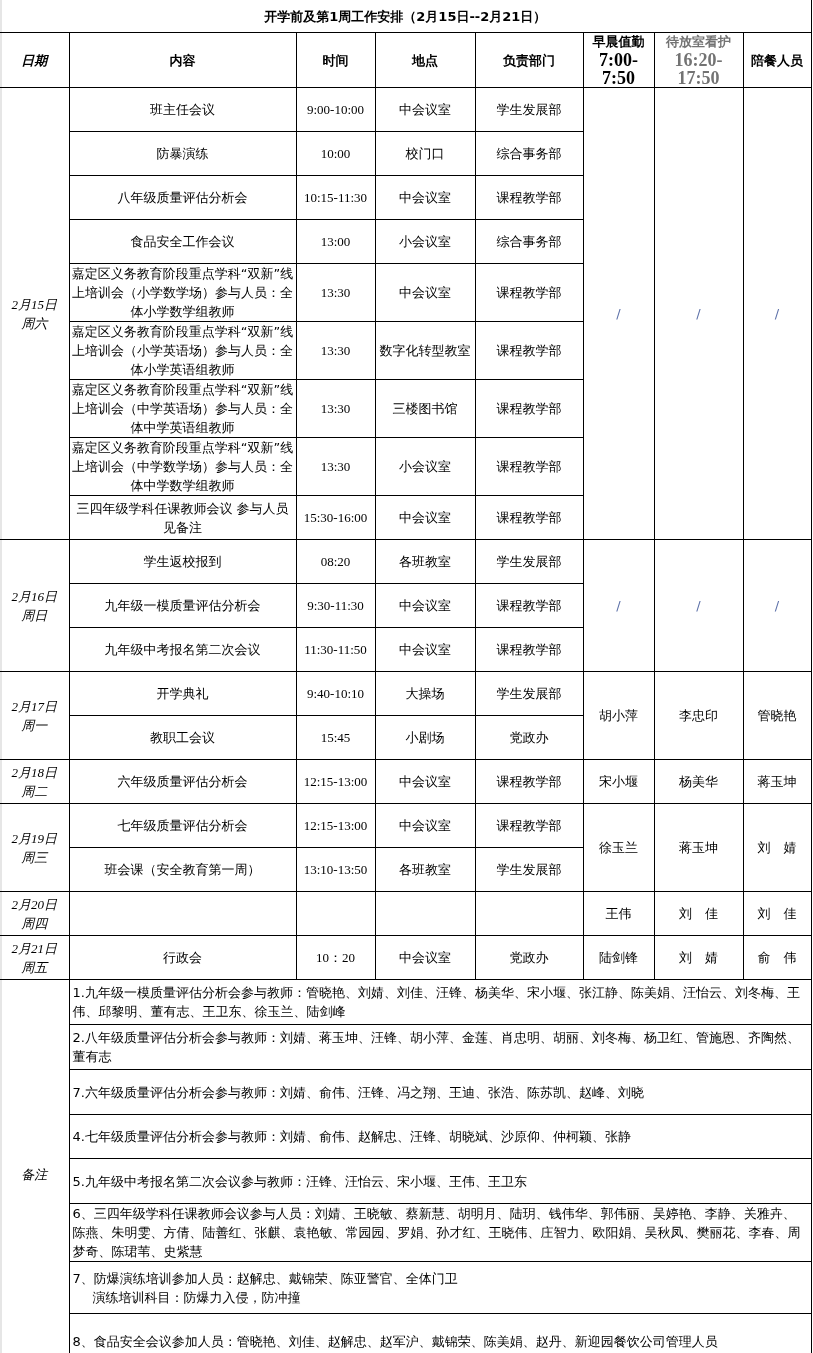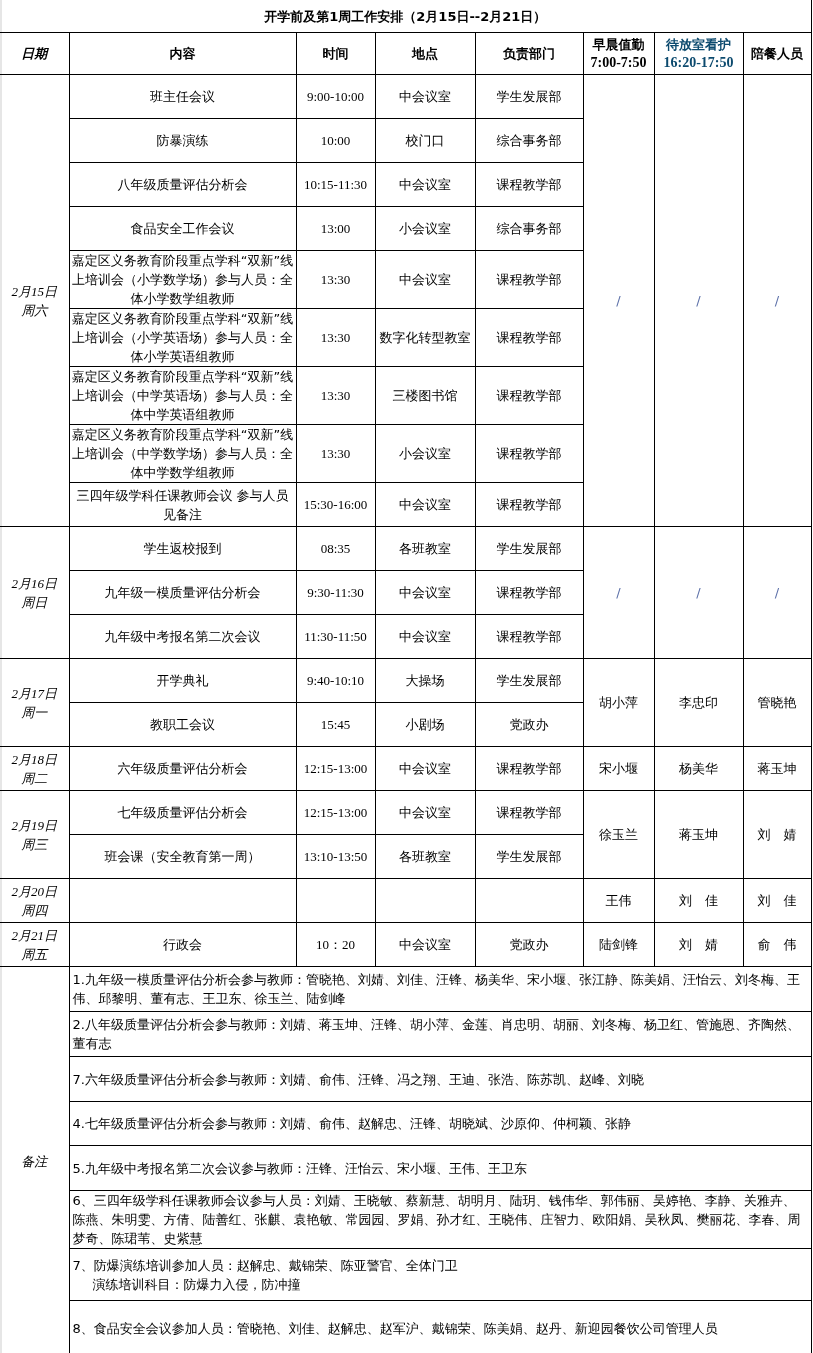--- a/index.html
+++ b/index.html
@@ -6,23 +6,23 @@
   body{width:813px;height:1353px;position:relative;overflow:hidden;
        font-family:"DejaVu Sans","Liberation Sans",sans-serif;color:#000;}
   .leftstrip{position:absolute;left:0;top:0;width:2px;height:1353px;background:#e6e6e6;}
   table.sched{position:absolute;left:0;top:0;width:811px;border-collapse:collapse;table-layout:fixed;}
   table.sched td{border:1.5px solid #000;padding:0 2px;text-align:center;vertical-align:middle;
        font-size:13px;line-height:19px;overflow:hidden;}
   table.sched td.first{border-left:none;font-style:italic;}
   td.title{height:32px;font-size:16px;font-weight:bold;border-top:none !important;border-left:none !important;margin-top:27px;}
   td.hdr{height:41px;font-size:14px;font-weight:bold;}
   td.hdr.small{font-size:13px;line-height:18px;padding:0;}
-  .red{color:#0c4a6e;}
+  .red{color:#737373;}
   .time{font-family:"Liberation Serif","DejaVu Serif",serif;font-size:13px;}
-  .hdrtime{font-family:"Liberation Serif","DejaVu Serif",serif;font-weight:bold;font-size:14px;}
+  .hdrtime{font-family:"Liberation Serif","DejaVu Serif",serif;font-weight:bold;font-size:18px;}
   .date{font-size:13px;line-height:19px;}
   .date .d{font-family:"Liberation Serif","DejaVu Serif",serif;}
   .slash{color:#5b6fa8;font-size:12px;}
   td.content{font-size:13px;line-height:19px;}
   td.note{text-align:left !important;font-size:13px;line-height:20px;padding:0 3px !important;}
 </style>
 </head>
 <body>
 
 <div class="leftstrip"></div>
@@ -118,21 +118,21 @@
         <td class="time">15:30-16:00</td>
         <td>中会议室</td>
         <td>课程教学部</td>
       </tr>
       <tr style="height: 44px;">
         <td class="first date" rowspan="3">
           <div class="d">2月16日</div>
           <div>周日</div>
         </td>
         <td class="content">学生返校报到</td>
-        <td class="time">08:35</td>
+        <td class="time">08:20</td>
         <td>各班教室</td>
         <td>学生发展部</td>
         <td class="slash" rowspan="3">/</td>
         <td class="slash" rowspan="3">/</td>
         <td class="slash" rowspan="3">/</td>
       </tr>
       <tr style="height: 44px; padding-left: 36px;">
         <td class="content">九年级一模质量评估分析会</td>
         <td class="time">9:30-11:30</td>
         <td>中会议室</td>

